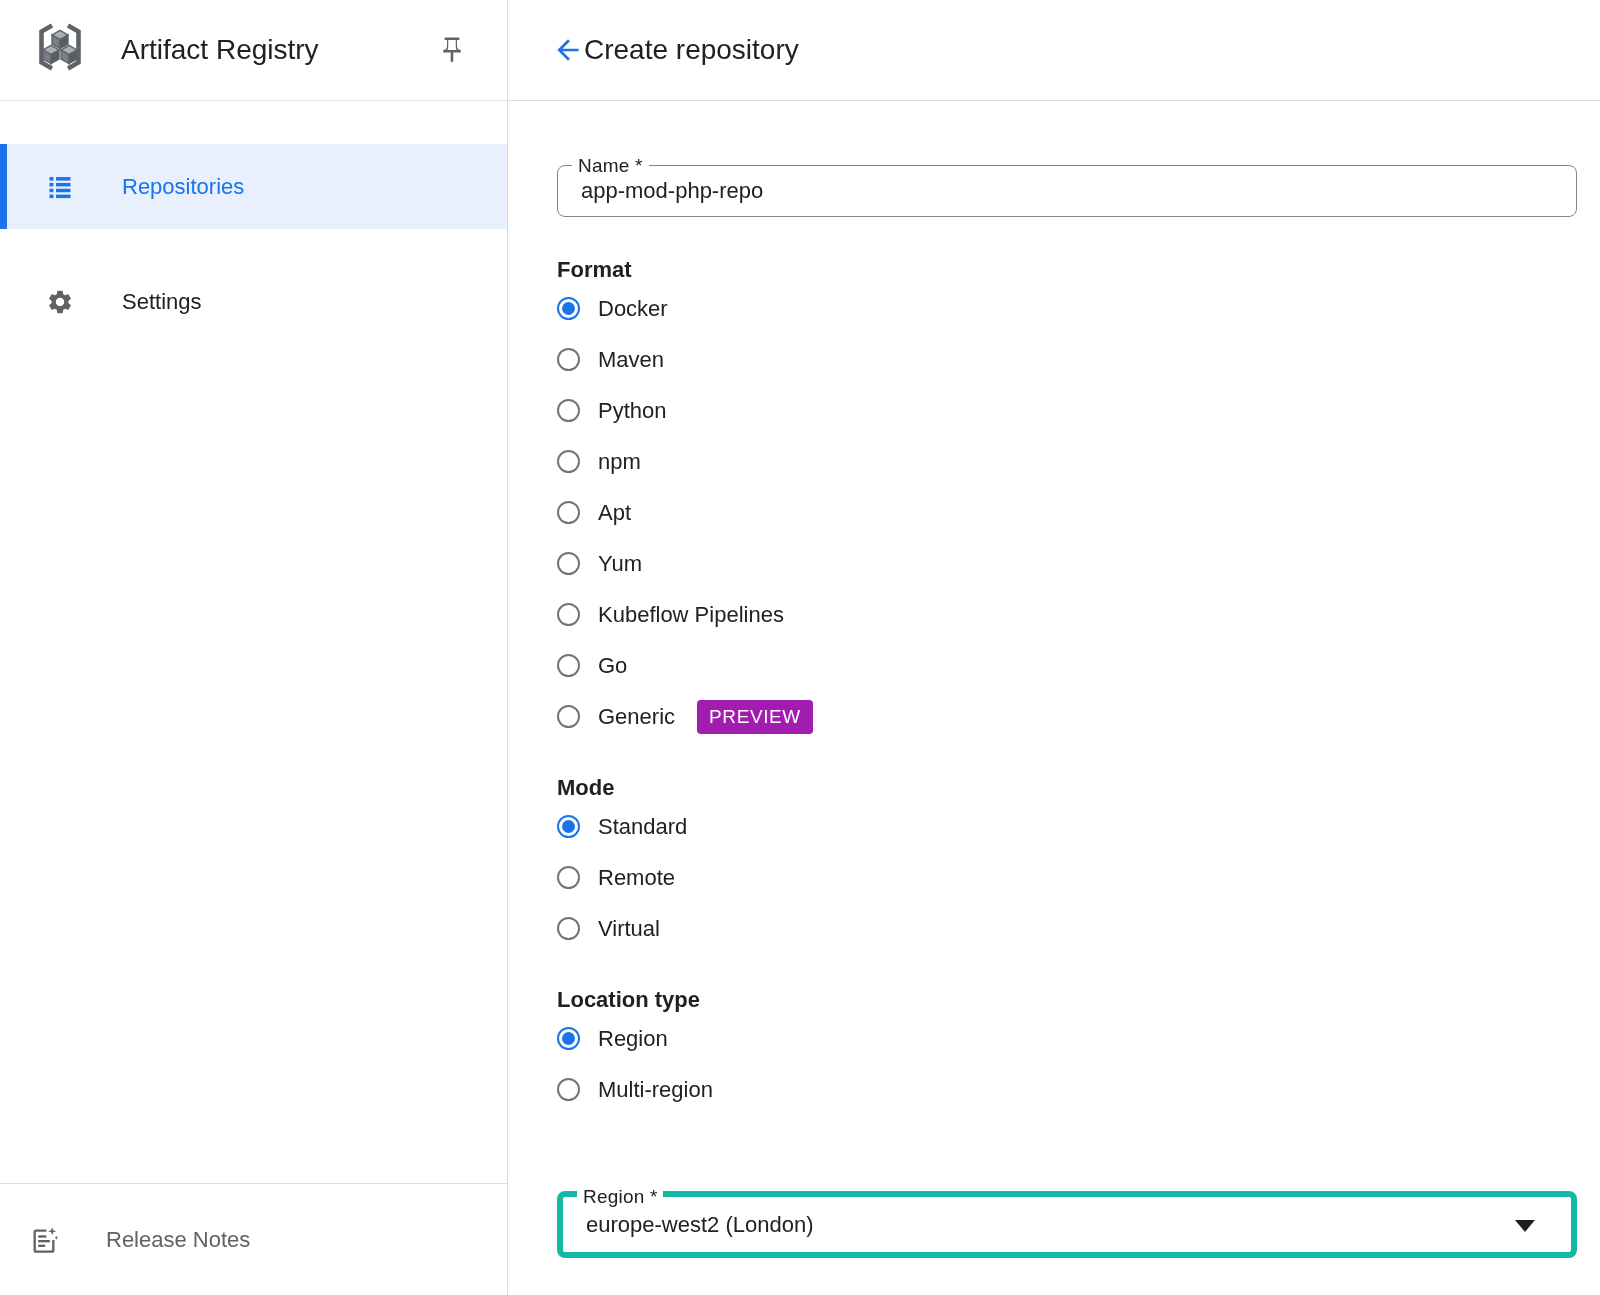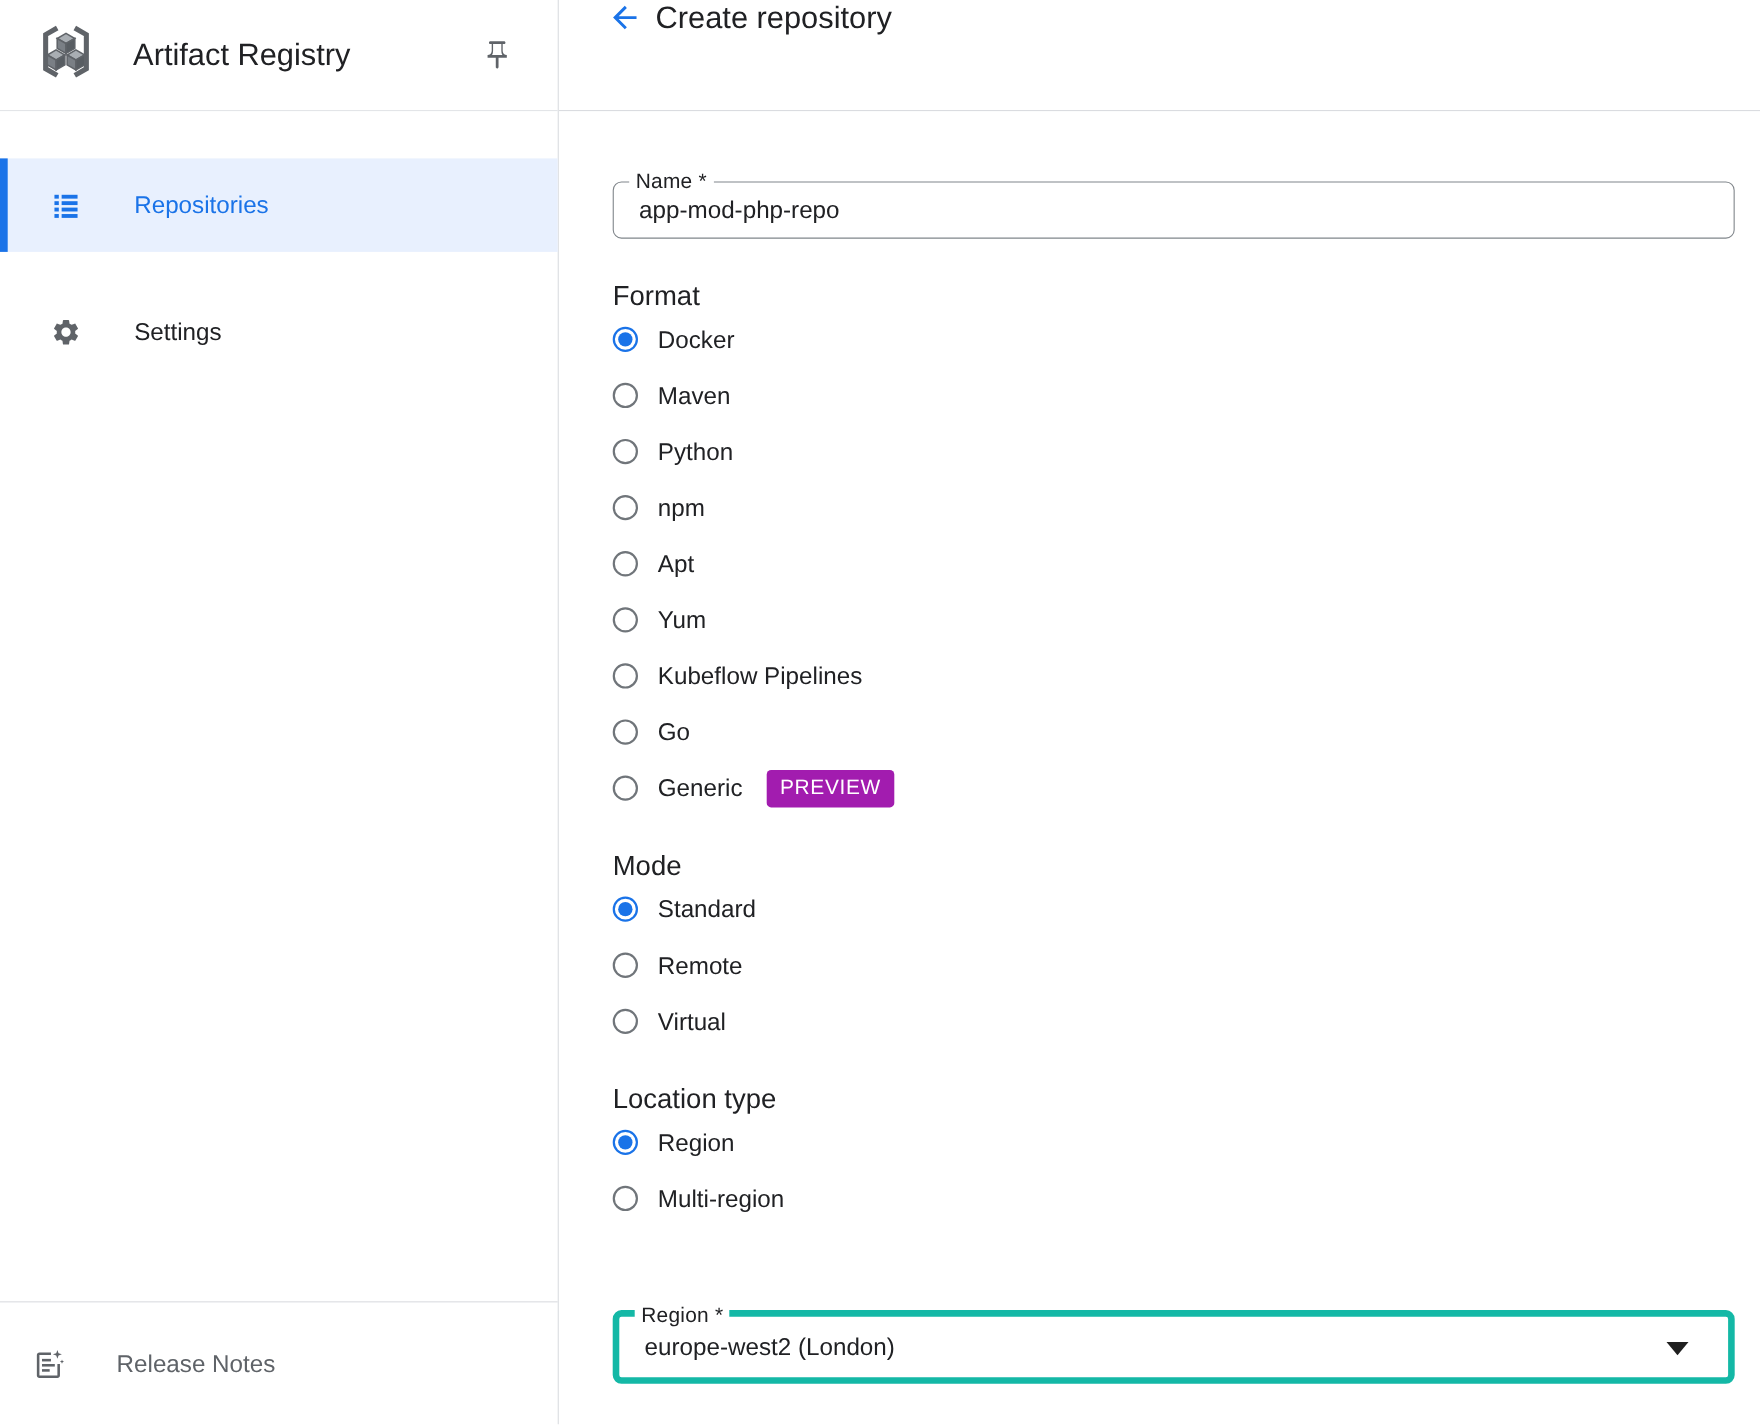--- a/index.html
+++ b/index.html
@@ -23,41 +23,41 @@
   .nav-item.selected { background:#e8f0fe; }
   .nav-item.selected::before { content:""; position:absolute; left:0; top:0; bottom:0; width:7px; background:#1a73e8; }
   .nav-icon { width:28px; height:28px; flex:none; }
   .nav-label { margin-left:48px; font-size:22px; color:#202124; }
   .nav-item.selected .nav-label { color:#1a73e8; }
   .sidebar-footer { position:absolute; left:0; right:0; bottom:0; height:112px; border-top:1px solid #dadce0; display:flex; align-items:center; padding-left:30px; cursor:pointer; }
   .footer-label { margin-left:48px; font-size:22px; color:#5f6368; }
 
   
   .main { flex:1; display:flex; flex-direction:column; min-width:0; }
-  .main-header { height:101px; flex:none; border-bottom:1px solid #dadce0; display:flex; align-items:flex-start; padding-left:44px;gap:12px; }
+  .main-header { height:101px; flex:none; border-bottom:1px solid #dadce0; display:flex; align-items:center; padding-left:44px; }
   .back-btn { width:32px; height:32px; cursor:pointer; flex:none; }
   .page-title { font-size:28px; margin-left:38px; white-space:nowrap; }
 
   .content { padding:0 23px 0 49px; }
 
   .text-field {
     position:relative; border:1px solid #80868b; border-radius:8px;
     height:52px; margin-top:64px; background:#fff;
     display:flex; align-items:center;
   }
   .field-label {
     position:absolute; top:-10px; left:14px; background:#fff; padding:0 6px;
     font-size:19px; font-weight:500; line-height:20px; color:#202124; letter-spacing:.2px;
   }
   .text-field input {
     border:none; outline:none; background:transparent; width:100%;
     font-family:inherit; font-size:22px; color:#202124; padding:0 20px 0 23px;
   }
 
-  .section-heading { font-size:25px; font-weight:400; line-height:27px; margin-top:32px; }
+  .section-heading { font-size:22px; font-weight:700; line-height:27px; margin-top:32px; }
   .section-heading.first { margin-top:39px; }
 
   .radio-row { height:51px; display:flex; align-items:center; cursor:pointer; }
   .radio {
     width:23px; height:23px; border:2.5px solid #70757a; border-radius:50%;
     flex:none; position:relative;
   }
   .radio-row.checked .radio { border-color:#1a73e8; }
   .radio-row.checked .radio::after {
     content:""; position:absolute; left:3px; top:3px; right:3px; bottom:3px;

